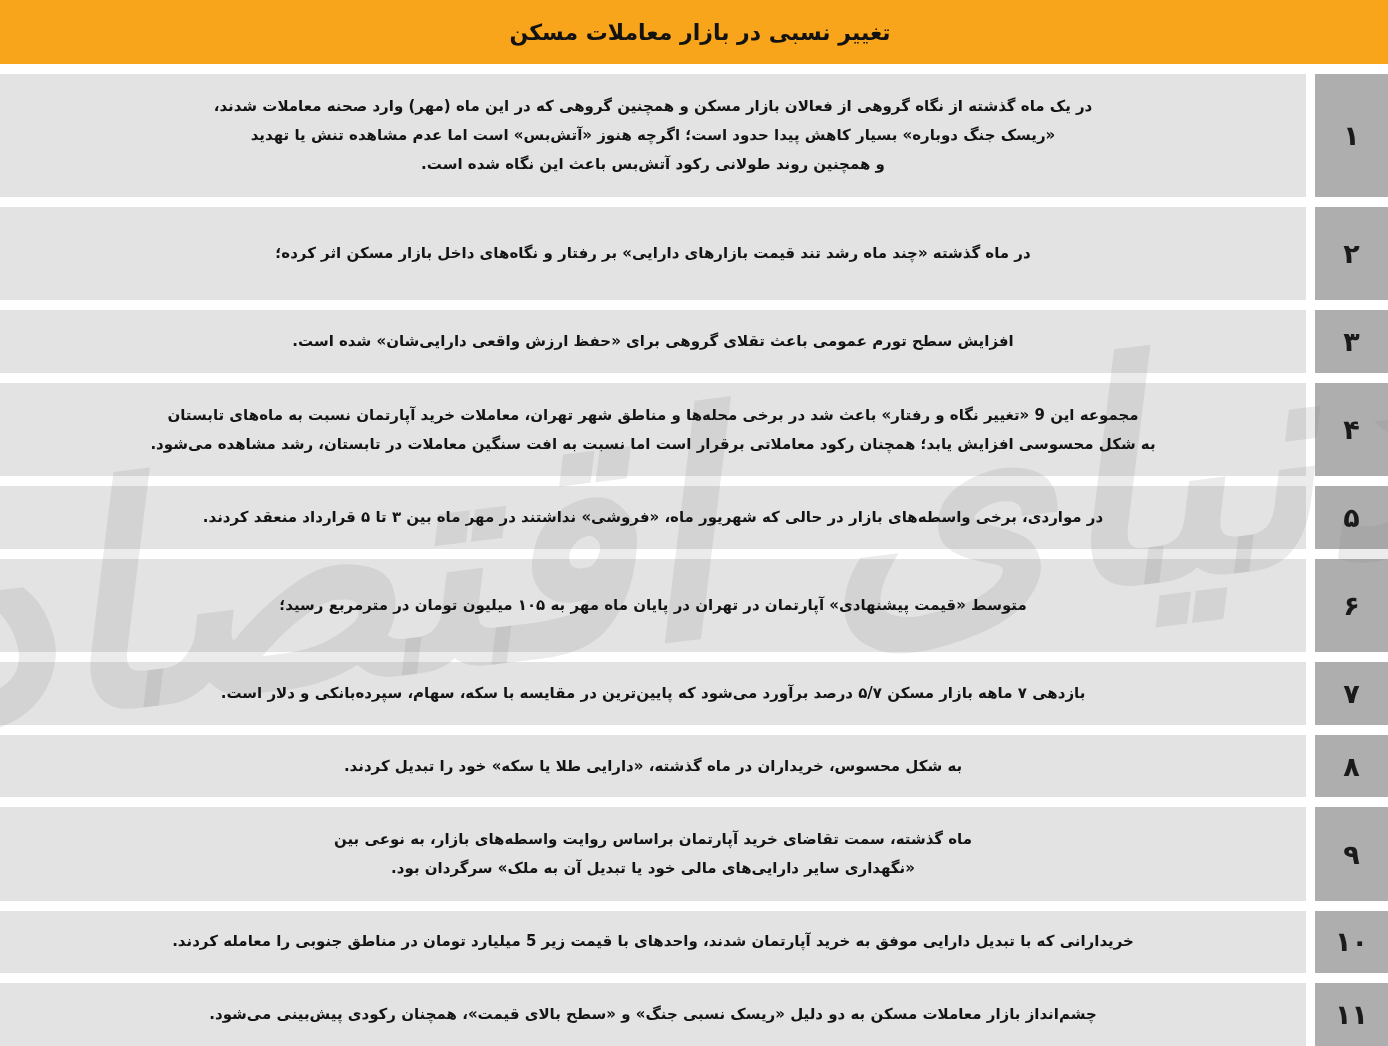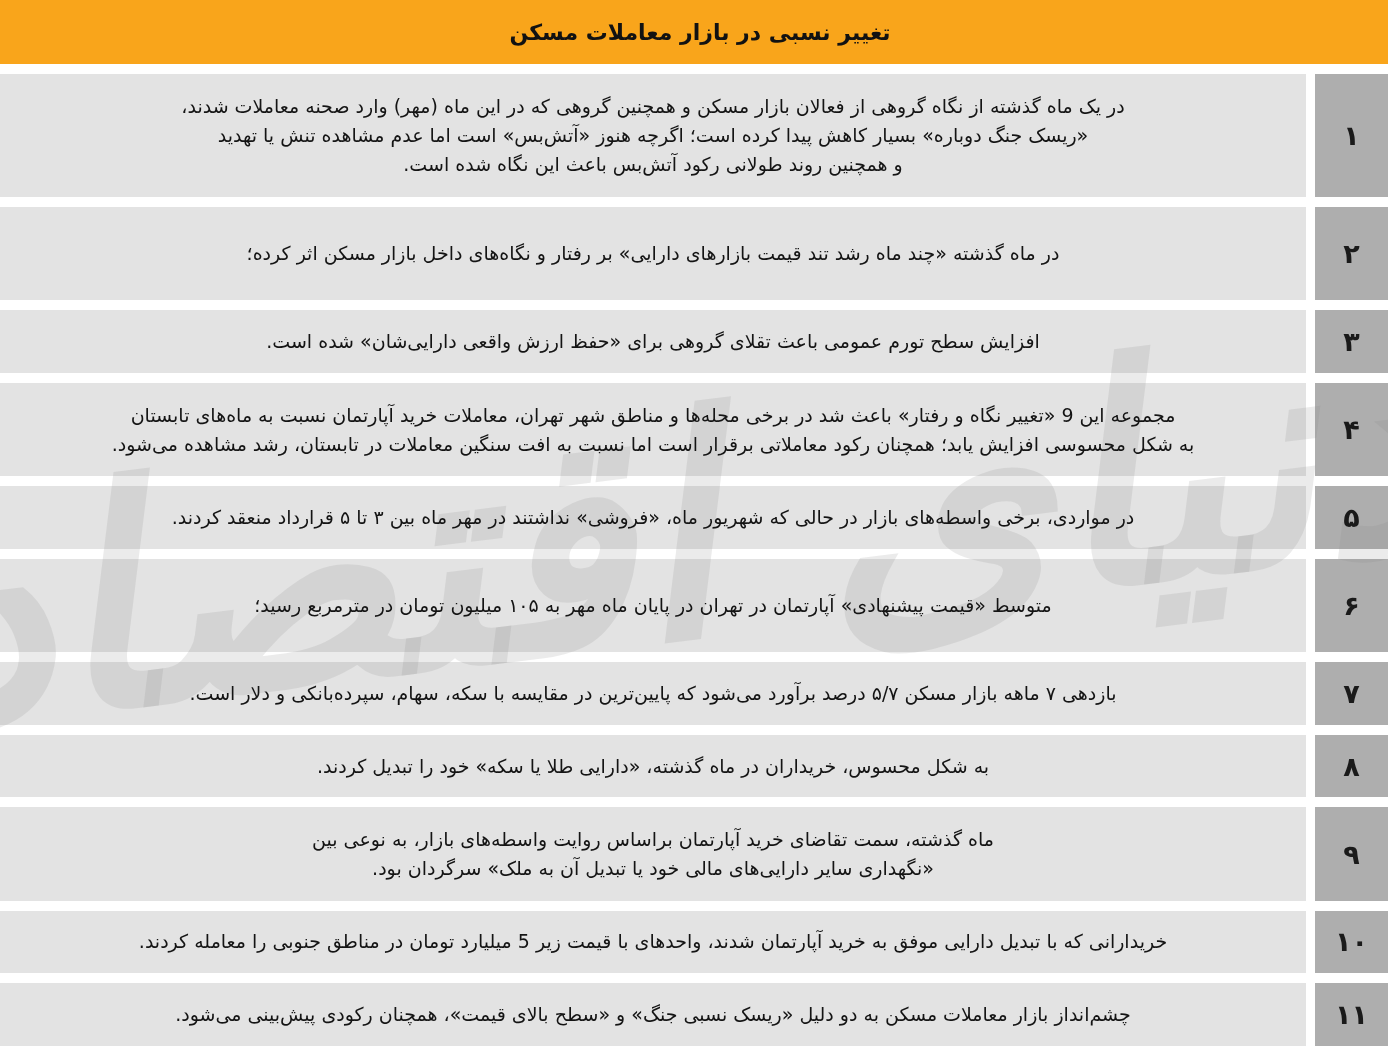--- a/index.html
+++ b/index.html
@@ -54,21 +54,21 @@
     background:var(--row-bg);
     display:flex;flex-direction:column;
     align-items:center;justify-content:center;
     text-align:center;
     padding:4px 14px;
     min-width:0;
   }
   .line{
     white-space:nowrap;
     max-width:100%;
-    font-size:19px;font-weight:400;
+    font-size:15px;font-weight:700;
     line-height:29px;
     color:var(--text);
   }
   .watermark{
     position:absolute;
     top:190px;left:40px;
     width:1280px;height:680px;
     display:flex;align-items:center;justify-content:center;
     pointer-events:none;
     z-index:3;
@@ -91,21 +91,21 @@
 
   <div class="table-header">
     <div class="table-title">تغییر نسبی در بازار معاملات مسکن</div>
   </div>
 
   <div class="rows">
       <div class="row" style="flex-grow: 122;">
         <div class="num">۱</div>
         <div class="cell">
           <div class="line">در یک ماه گذشته از نگاه گروهی از فعالان بازار مسکن و همچنین گروهی که در این ماه (مهر) وارد صحنه معاملات شدند،</div>
-          <div class="line">«ریسک جنگ دوباره» بسیار کاهش پیدا کرده است؛ اگرچه هنوز «آتش‌بس» است اما عدم مشاهده تنش یا تهدید</div>
+          <div class="line">«ریسک جنگ دوباره» بسیار کاهش پیدا حدود است؛ اگرچه هنوز «آتش‌بس» است اما عدم مشاهده تنش یا تهدید</div>
           <div class="line">و همچنین روند طولانی رکود آتش‌بس باعث این نگاه شده است.</div>
         </div>
       </div>
       <div class="row" style="flex-grow: 92;">
         <div class="num">۲</div>
         <div class="cell">
           <div class="line">در ماه گذشته «چند ماه رشد تند قیمت بازارهای دارایی» بر رفتار و نگاه‌های داخل بازار مسکن اثر کرده؛</div>
         </div>
       </div>
       <div class="row" style="flex-grow: 62;">

